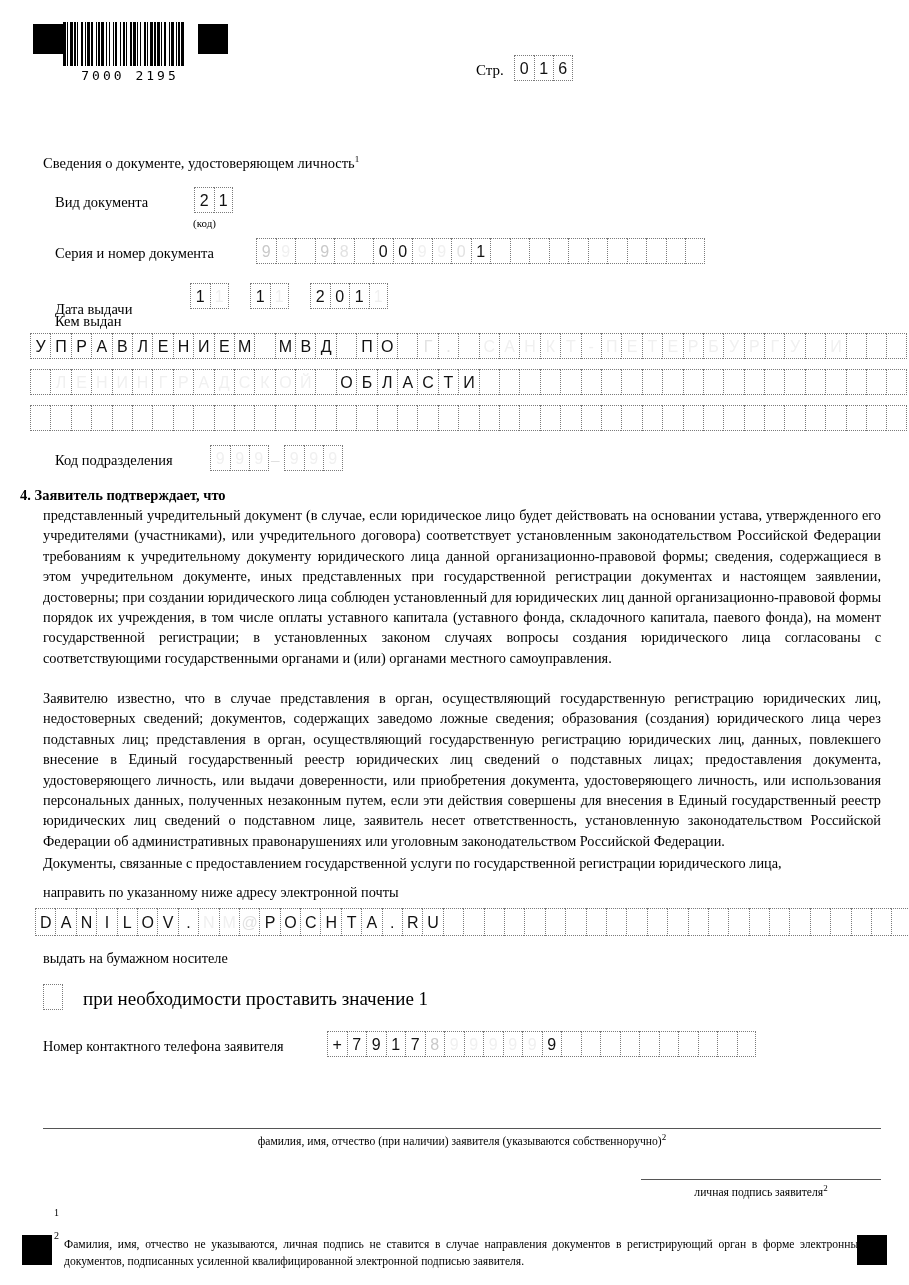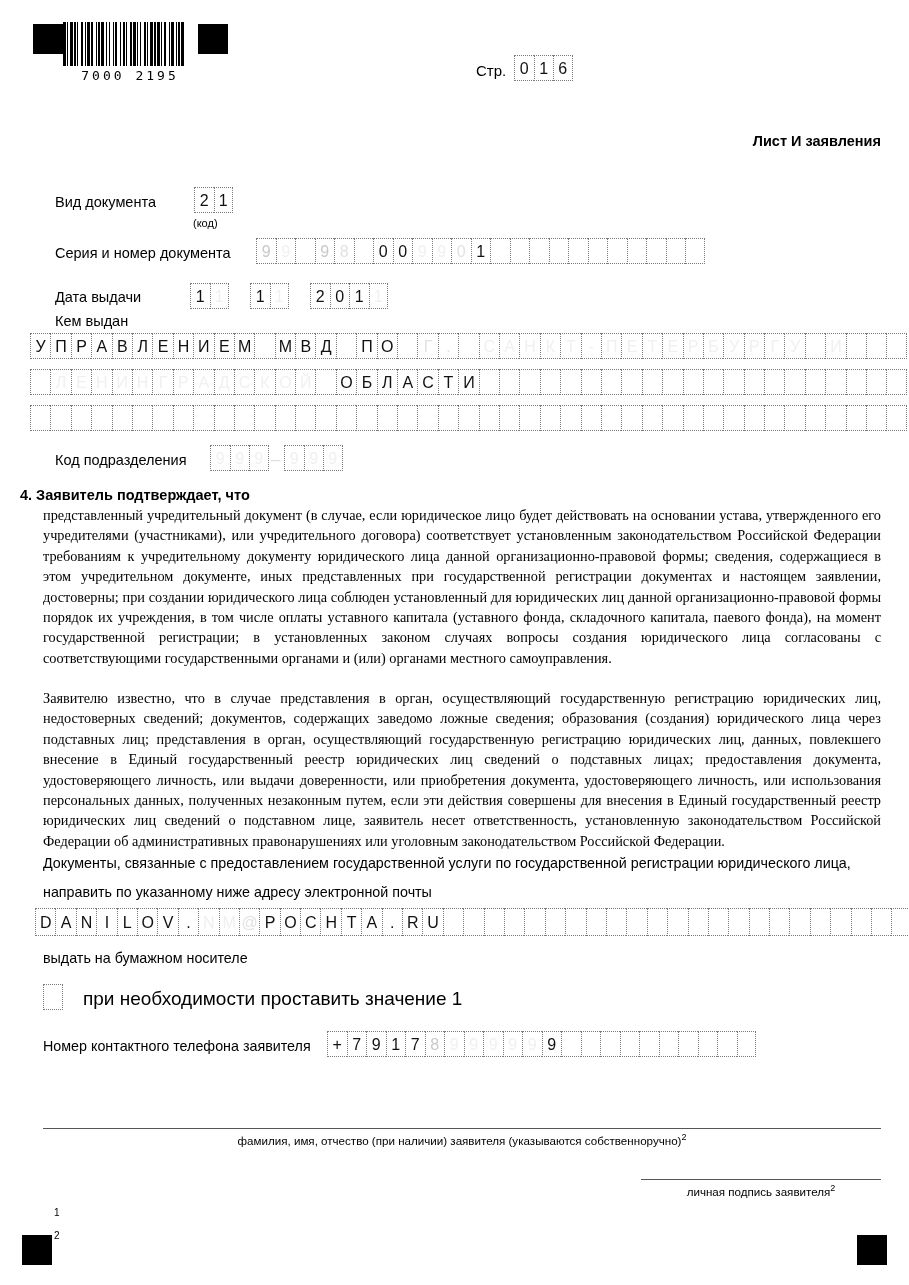--- a/index.html
+++ b/index.html
@@ -53,21 +53,21 @@
     width: 140px;
     text-align: center;
     font-family: "DejaVu Sans Mono", monospace;
     font-size: 13px;
     letter-spacing: 3px;
   }
 
   
   .lbl {
     position: absolute;
-    font-family: Liberation Sans, sans-serif;
+    font-family: Liberation Serif, serif;
     font-size: 14.5px;
     white-space: nowrap;
   }
   .small { font-size: 11px; }
   .bold  { font-weight: bold; }
 
   
   .cells {
     position: absolute;
     display: flex;
@@ -217,22 +217,22 @@
     </div>
   <div class="barcode-digits">7000 2195</div>
 
   <div class="lbl" style="left:476px; top:62px; font-size:15px;">Стр.</div>
   <div class="cells" id="page-cells" style="left:514px; top:55px;">
       <div class="cell">0</div>
       <div class="cell">1</div>
       <div class="cell">6</div>
     </div>
 
-  <div class="lbl bold" style="left:0; top:133px; width:881px; text-align:right;">Лист И заявления</div>
-
+
+  <div class="lbl" style="left:43px; top:154px;"><span>Сведения о документе, удостоверяющем личность</span><span class="sup">1</span></div>
 
   <div class="lbl" style="left:55px; top:194px;">Вид документа</div>
   <div class="cells" id="doctype-cells" style="left:194px; top:187px;">
       <div class="cell">2</div>
       <div class="cell">1</div>
     </div>
   <div class="lbl small" style="left:193px; top:217px;">(код)</div>
 
   <div class="lbl" style="left:55px; top:245px;">Серия и номер документа</div>
   <div class="cells" id="series-cells" style="left:256px; top:238px;">
@@ -254,21 +254,21 @@
       <div class="cell blank">&nbsp;</div>
       <div class="cell blank">&nbsp;</div>
       <div class="cell blank">&nbsp;</div>
       <div class="cell blank">&nbsp;</div>
       <div class="cell blank">&nbsp;</div>
       <div class="cell blank">&nbsp;</div>
       <div class="cell blank">&nbsp;</div>
       <div class="cell blank">&nbsp;</div>
     </div>
 
-  <div class="lbl" style="left:55px; top:289px;">Дата выдачи</div>
+  <div class="lbl" style="left:55px; top:301px;">Дата выдачи</div>
   <div class="cells" id="date-day-cells" style="left:190px; top:283px;">
       <div class="cell">1</div>
       <div class="cell f3">1</div>
     </div>
   <div class="cells" id="date-month-cells" style="left:250px; top:283px;">
       <div class="cell">1</div>
       <div class="cell f3">1</div>
     </div>
   <div class="cells" id="date-year-cells" style="left:310px; top:283px;">
       <div class="cell">2</div>
@@ -514,14 +514,15 @@
 
   <div class="hr" style="left:43px; top:1128px; width:838px;"></div>
   <div class="lbl small" style="left:43px; top:1132px; width:838px; text-align:center; font-size:11.6px;"><span>фамилия, имя, отчество (при наличии) заявителя (указываются собственноручно)</span><span class="sup">2</span></div>
 
   <div class="hr" style="left:641px; top:1179px; width:240px;"></div>
   <div class="lbl small" style="left:641px; top:1183px; width:240px; text-align:center; font-size:11.6px;"><span>личная подпись заявителя</span><span class="sup">2</span></div>
 
   <div class="lbl small" style="left:54px; top:1207px; font-size:10px;">1</div>
 
   <div class="lbl small" style="left:54px; top:1230px; font-size:10px;">2</div>
+  <div class="fn" style="left:64px; top:1237px; width:800px;">Фамилия, имя, отчество не указываются, личная подпись не ставится в случае направления документов в регистрирующий орган в форме электронных документов, подписанных усиленной квалифицированной электронной подписью заявителя.</div>
 
 </div>
 
 </body></html>

